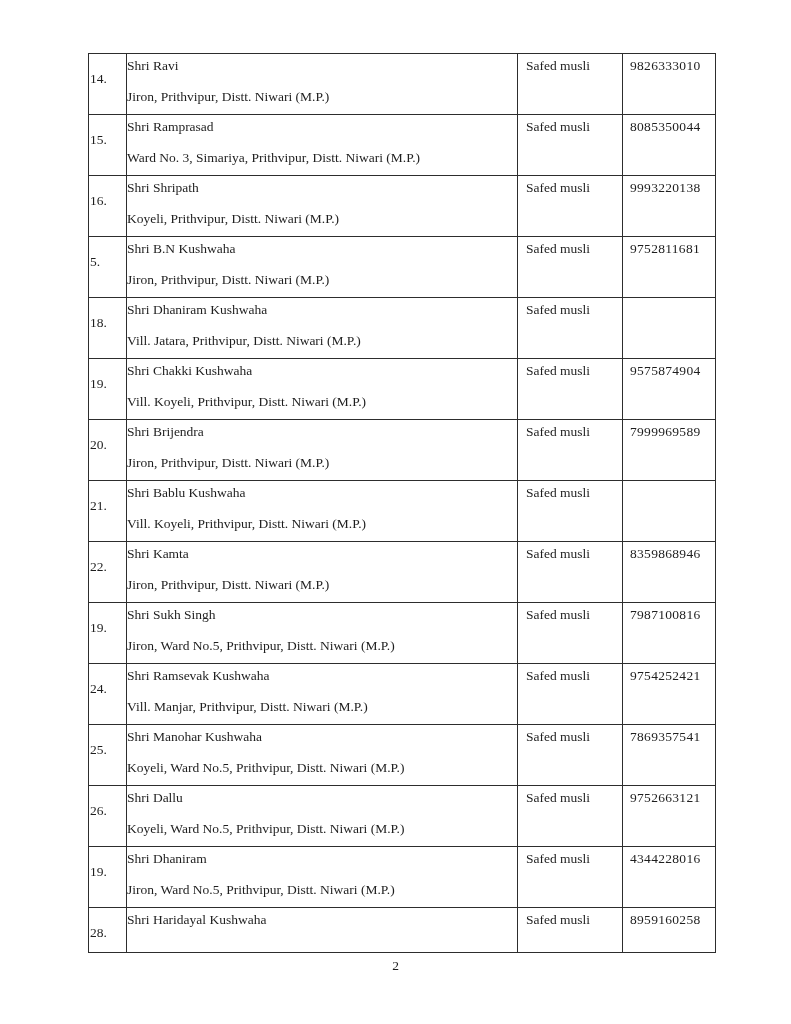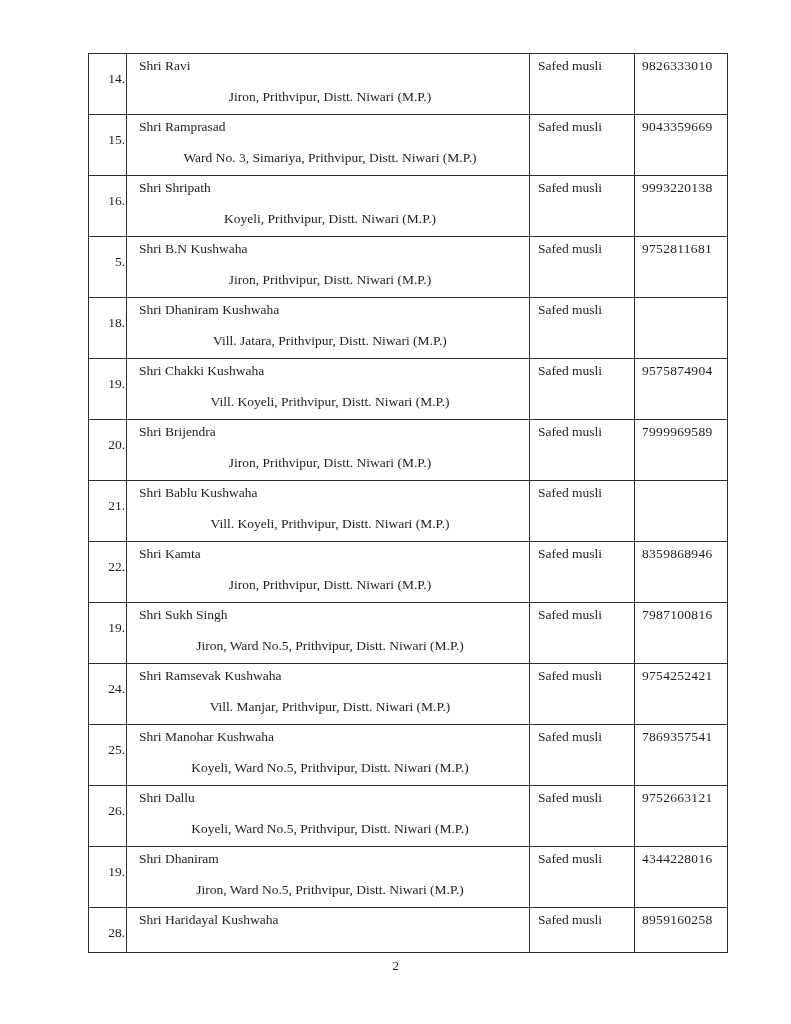--- a/index.html
+++ b/index.html
@@ -31,37 +31,36 @@
     overflow: hidden;
   }
   table.roster tr {
     height: 61px;
   }
   table.roster tr:last-child {
     height: 45px;
   }
   td.sn {
     width: 35px;
-    text-align: right;
+    text-align: left;
     vertical-align: top;
     padding: 17px 1px 0 1px;
     font-family: Liberation Serif, serif;
   }
   td.who {
     width: 382px;
     vertical-align: top;
-    padding: 4px 8px 4px 12px;
+    padding: 4px 8px 4px 0;
   }
   td.who .nm {
     white-space: nowrap;
   }
   td.who .ad {
     margin-top: 16px;
     white-space: nowrap;
-    text-align: center;
   }
   td.prod {
     width: 92px;
     vertical-align: top;
     padding: 4px 4px 4px 8px;
   }
   td.ph {
     width: 83px;
     vertical-align: top;
     padding: 4px 2px 4px 7px;
@@ -93,21 +92,21 @@
           <td class="prod">Safed musli</td>
           <td class="ph">9826333010</td>
         </tr>
         <tr>
           <td class="sn">15.</td>
           <td class="who">
             <div class="nm">Shri Ramprasad</div>
             <div class="ad">Ward No. 3, Simariya, Prithvipur, Distt. Niwari (M.P.)</div>
           </td>
           <td class="prod">Safed musli</td>
-          <td class="ph">9043359669</td>
+          <td class="ph">8085350044</td>
         </tr>
         <tr>
           <td class="sn">16.</td>
           <td class="who">
             <div class="nm">Shri Shripath</div>
             <div class="ad">Koyeli, Prithvipur, Distt. Niwari (M.P.)</div>
           </td>
           <td class="prod">Safed musli</td>
           <td class="ph">9993220138</td>
         </tr>

